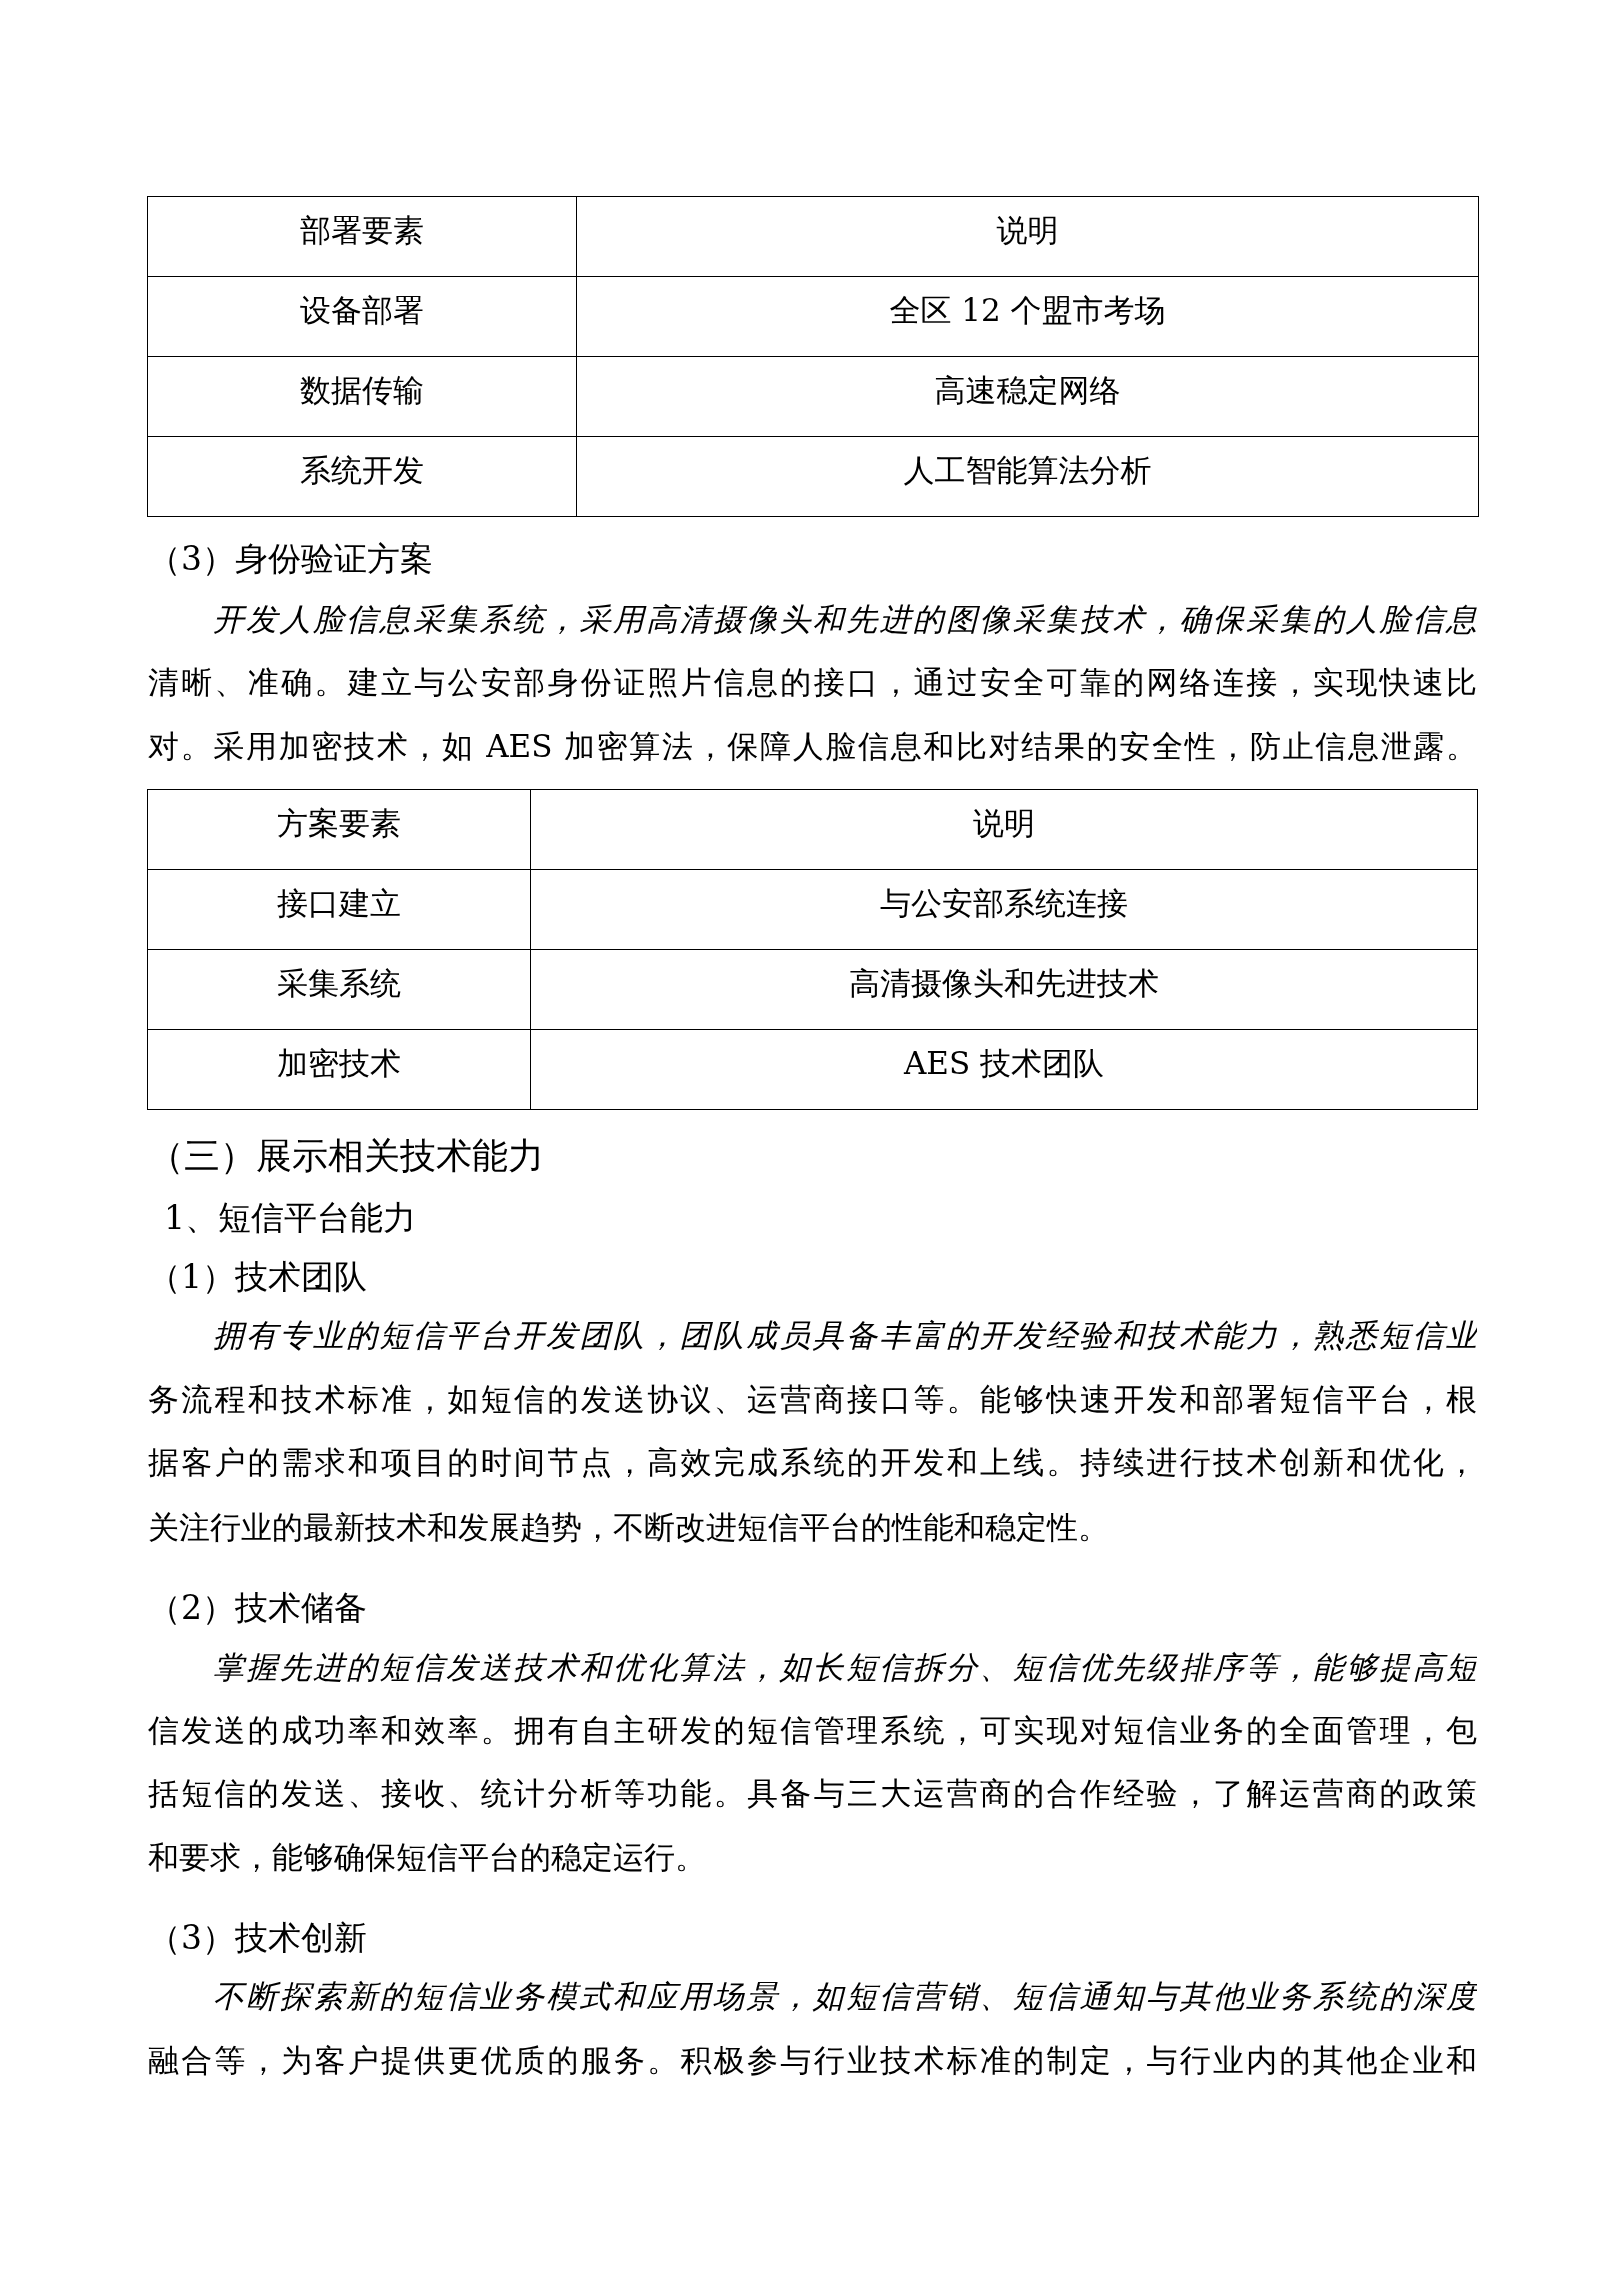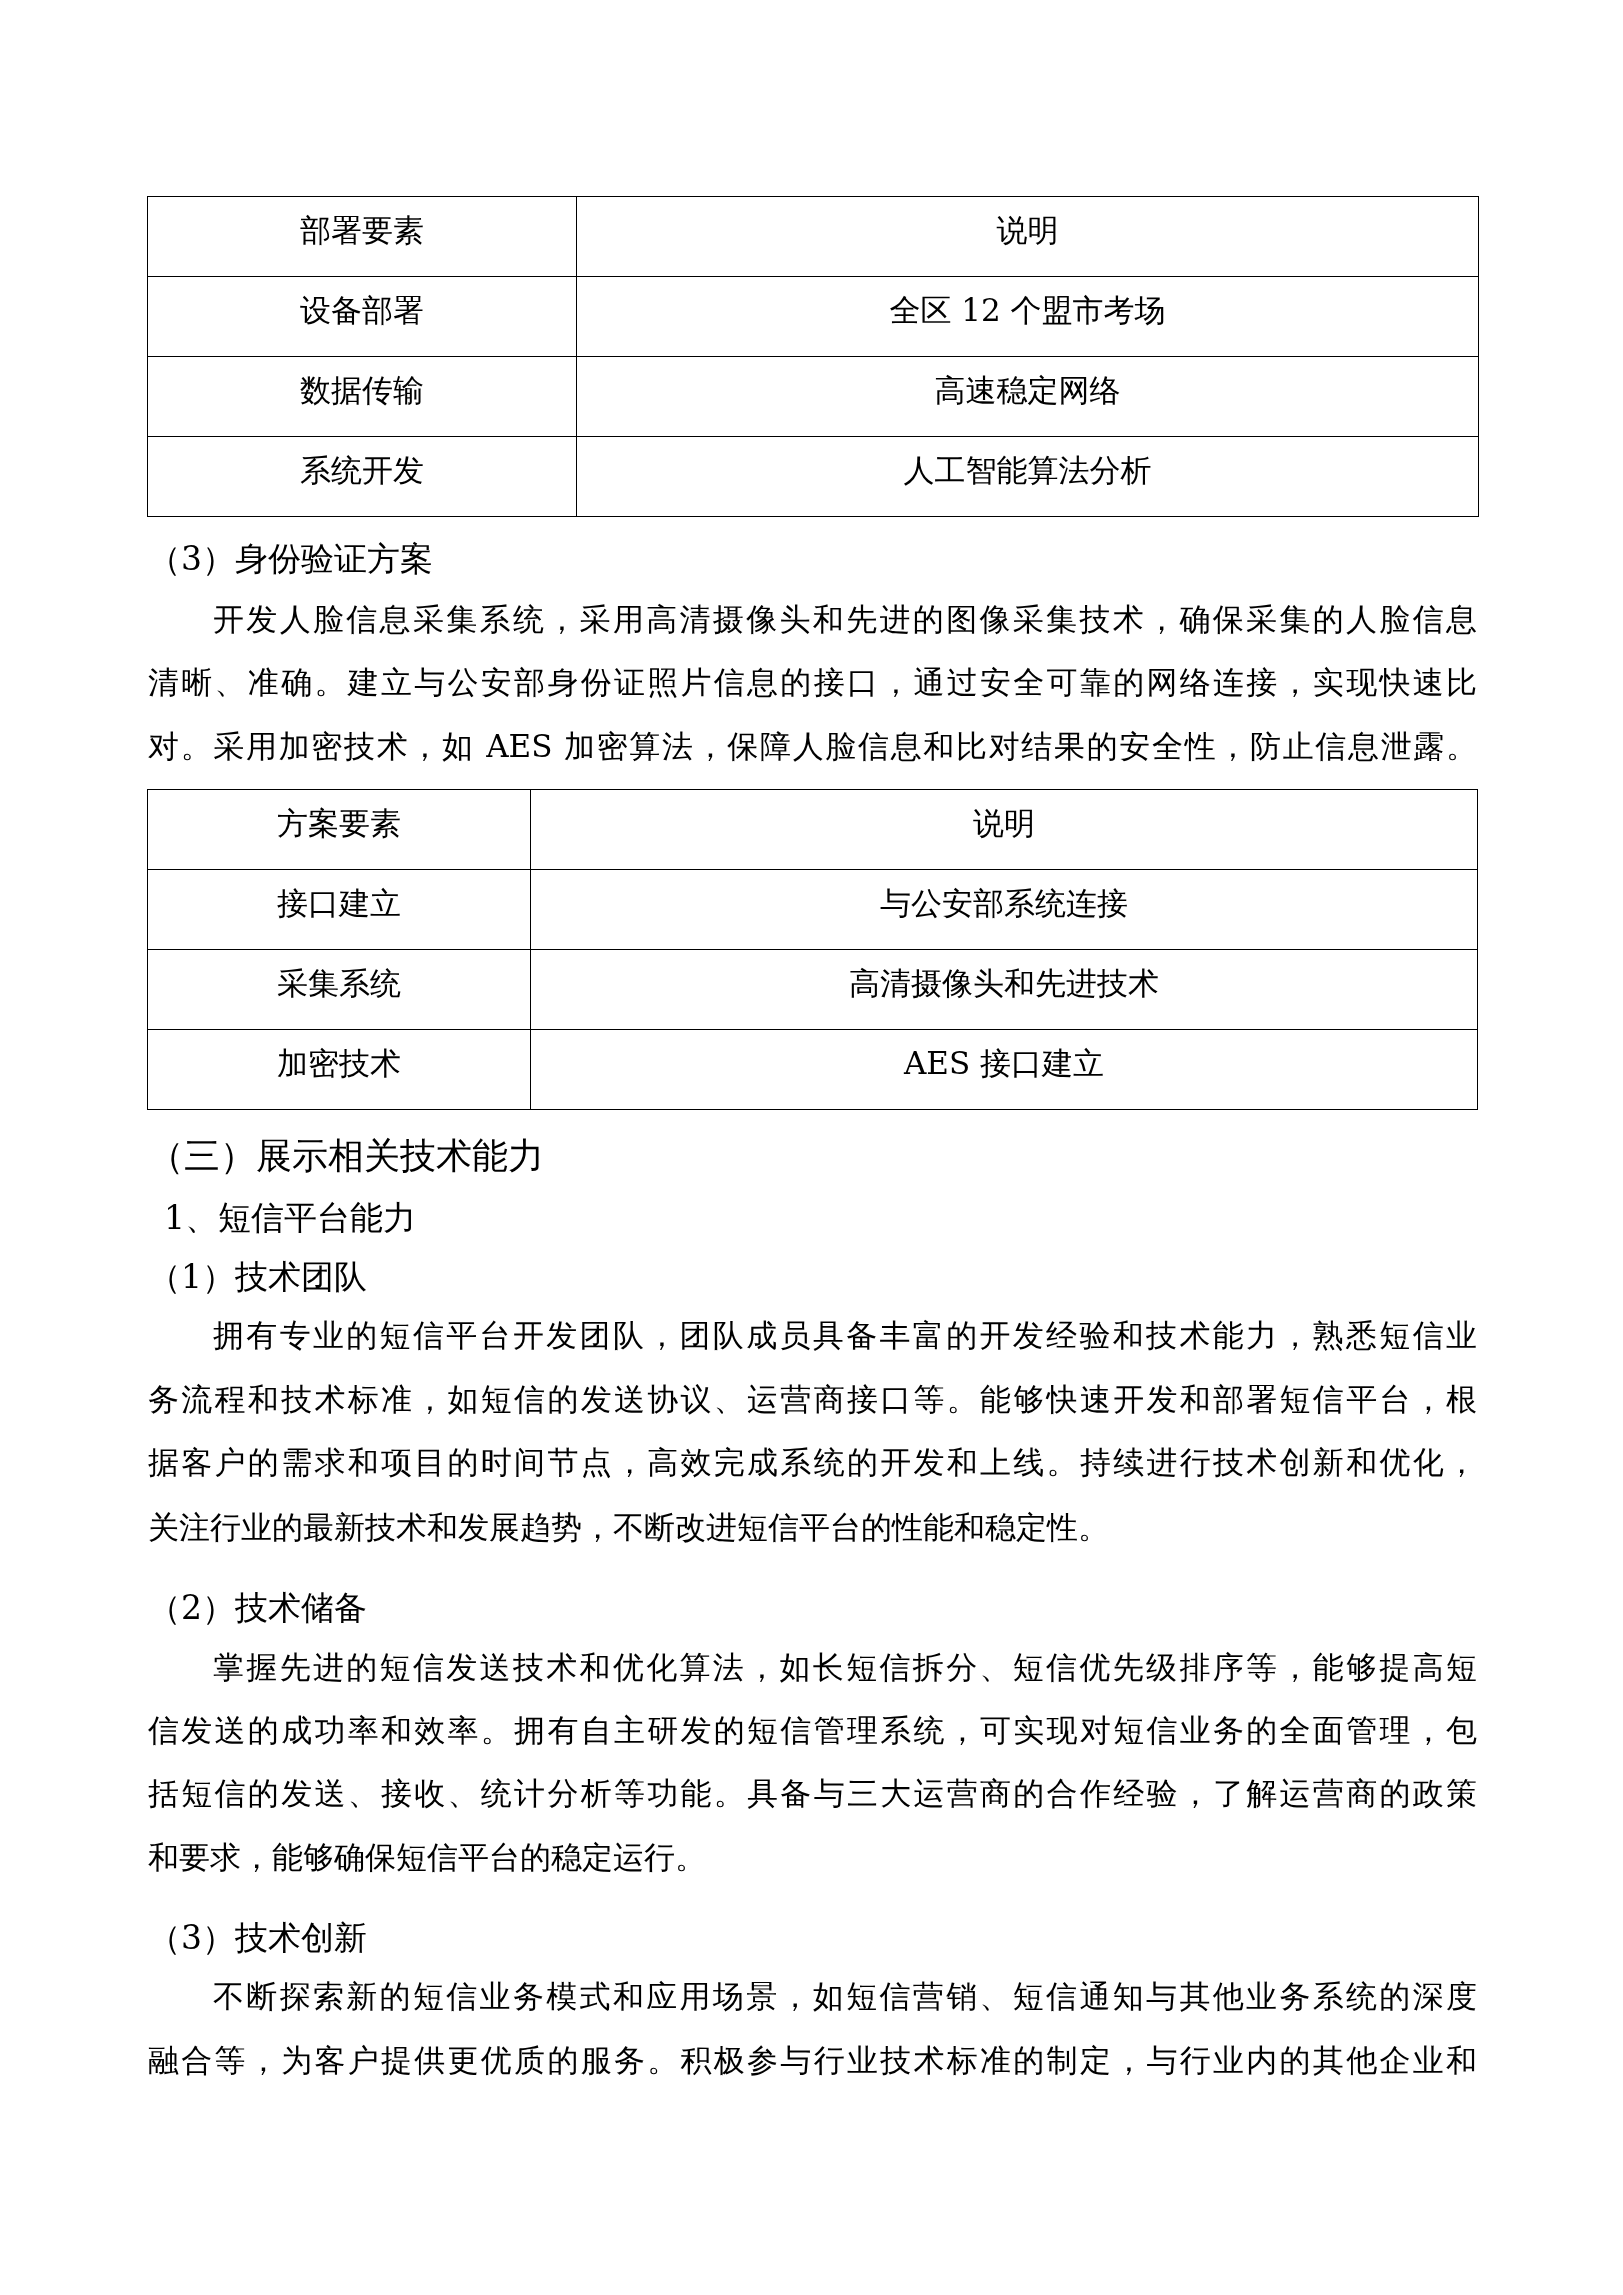--- a/index.html
+++ b/index.html
@@ -2,21 +2,21 @@
 <html style="font-size:10.5px"><head>
 <meta charset="utf-8">
 <style>
   html, body { margin: 0; padding: 0; background: #ffffff; }
   body { width: 1623px; height: 2295px; position: relative; overflow: hidden;
          font-family: "DejaVu Serif", "Liberation Serif", serif; color: #000000; }
   .page { position: absolute; left: 0; top: 0; width: 1623px; height: 2295px; background: #ffffff; }
   .line { position: absolute; left: 148px; width: 1329px; height: 63px; line-height: 63px;
           font-size: 31px; white-space: nowrap; }
   .line.full { text-align: justify; text-align-last: justify; white-space: normal; overflow: hidden; }
-  .line.indent { left: 213px; width: 1264px; }
+  .line.indent { left: 213px; width: 1264px; font-style: italic; }
   .line.heading { font-size: 33px; }
   .line.heading-lg { font-size: 36px; }
   table.doc-table { position: absolute; left: 147px; width: 1330px; border-collapse: collapse; table-layout: fixed; border-radius: 20px; }
   table.doc-table td { border: 1.3px solid #000000; height: 79px; padding: 0; font-size: 31px;
           text-align: center; vertical-align: top; line-height: 31px; }
   table.doc-table td span { display: inline-block; margin-top: 17.7px; }
 </style>
 </head>
 <body>
 
@@ -65,21 +65,21 @@
     <tr>
       <td><span>接口建立</span></td>
       <td><span>与公安部系统连接</span></td>
     </tr>
     <tr>
       <td><span>采集系统</span></td>
       <td><span>高清摄像头和先进技术</span></td>
     </tr>
     <tr>
       <td><span>加密技术</span></td>
-      <td><span>AES 接口建立</span></td>
+      <td><span>AES 技术团队</span></td>
     </tr>
   </tbody>
     </table>
 
   <div class="line heading-lg" style="top:1124px;">（三）展示相关技术能力</div>
   <div class="line heading" style="top:1186px;margin-left:16px;">1、短信平台能力</div>
 
   <div class="line heading" style="top:1245px;">（1）技术团队</div>
   <div class="line full indent" style="top:1304px;">拥有专业的短信平台开发团队，团队成员具备丰富的开发经验和技术能力，熟悉短信业</div>
   <div class="line full" style="top:1368px;">务流程和技术标准，如短信的发送协议、运营商接口等。能够快速开发和部署短信平台，根</div>

